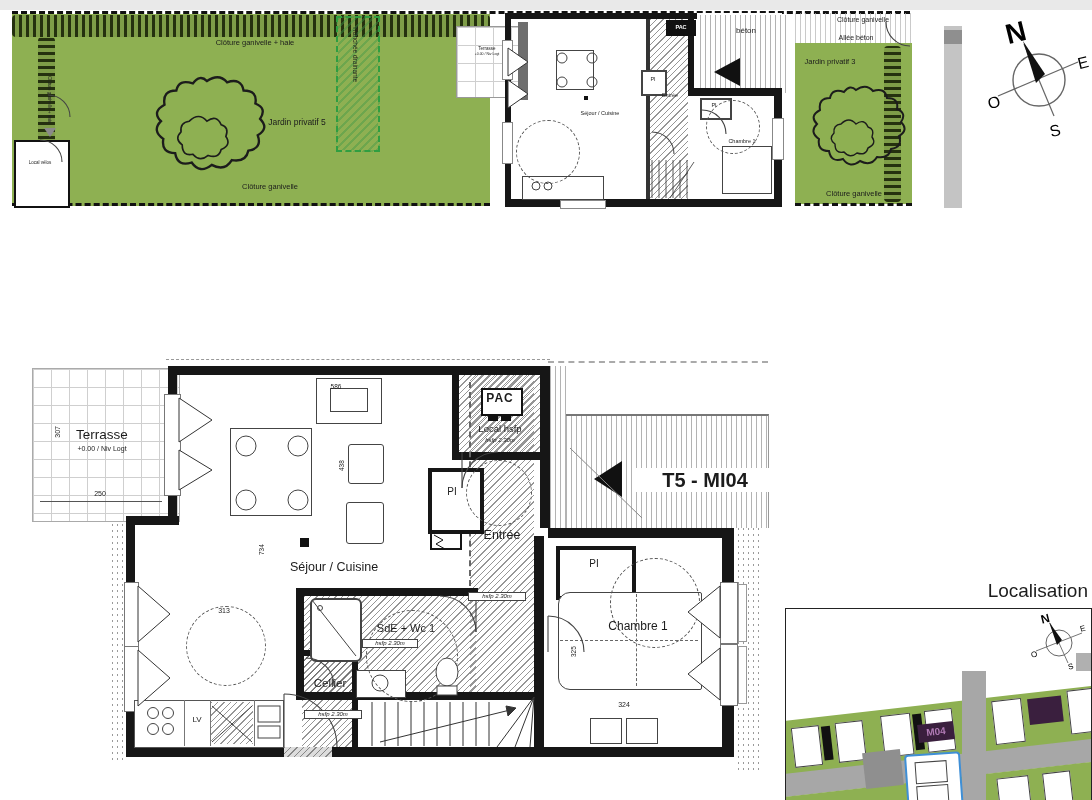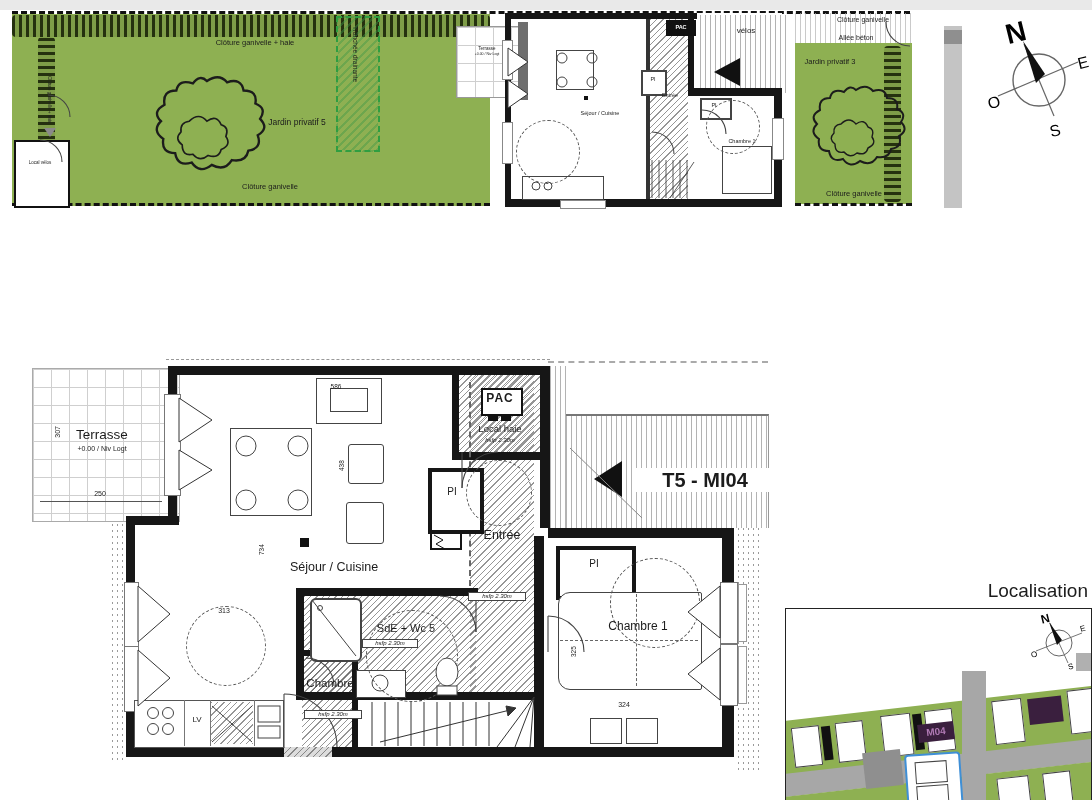--- a/index.html
+++ b/index.html
@@ -53,21 +53,21 @@
   <span class="lbl" style="left:14px;top:160px;width:52px;font-size:4.5px">Local vélos</span>
   <div class="a" style="left:44px;top:128px;width:0;height:0;border-left:6px solid transparent;border-right:6px solid transparent;border-top:9px solid #8a8a8a"></div>
 
   <div class="a" style="left:505px;top:13px;width:277px;height:194px;background:#fff"></div>
   <div class="a grid" style="left:456px;top:26px;width:62px;height:70px;border:1px solid #999"></div>
   <div class="a" style="left:518px;top:22px;width:10px;height:78px;background:#6e6e6e"></div>
   <span class="lbl" style="left:458px;top:46px;width:58px;font-size:4.5px">Terrasse</span>
   <span class="lbl" style="left:454px;top:53px;width:66px;font-size:3.5px">+0.00 / Niv Logt</span>
 
   <div class="a hv" style="left:700px;top:15px;width:90px;height:78px"></div>
-  <span class="lbl" style="left:724px;top:27px;width:44px;font-size:8px">vélos</span>
+  <span class="lbl" style="left:724px;top:27px;width:44px;font-size:8px">béton</span>
 
   <div class="w" style="left:505px;top:13px;width:192px;height:6px"></div>
   <div class="w" style="left:505px;top:13px;width:6px;height:192px"></div>
   <div class="w" style="left:505px;top:199px;width:277px;height:8px"></div>
   <div class="w" style="left:688px;top:13px;width:6px;height:80px"></div>
   <div class="w" style="left:688px;top:88px;width:94px;height:8px"></div>
   <div class="w" style="left:774px;top:88px;width:8px;height:119px"></div>
   <div class="a hd" style="left:650px;top:19px;width:38px;height:180px"></div>
   <div class="a" style="left:646px;top:19px;width:4px;height:180px;background:#333"></div>
 
@@ -291,27 +291,27 @@
     <polyline points="434,535 443,540 436,544 445,549" stroke="#111"></polyline>
     <line x1="570" y1="448" x2="642" y2="518" stroke="#888"></line>
   </g>
   <polygon points="740,58 740,86 714,72" fill="#111"></polygon>
 </svg>
 
 <span class="lbl" style="left:274px;top:560px;width:120px;font-size:12.5px">Séjour / Cuisine</span>
 <span class="lbl" style="left:468px;top:528px;width:68px;font-size:12.5px">Entrée</span>
 <span class="lbl boxlbl" style="left:468px;top:592px;width:56px;font-size:6px">hsfp 2.30m</span>
 <span class="lbl" style="left:481px;top:392px;width:38px;font-size:12px;font-weight:bold;letter-spacing:1px">PAC</span>
-<span class="lbl" style="left:458px;top:424px;width:84px;font-size:9.5px">Local haie</span>
+<span class="lbl" style="left:458px;top:424px;width:84px;font-size:9.5px">Local hsfp</span>
 <span class="lbl" style="left:462px;top:437px;width:76px;font-size:6px;font-style:italic">hsfp 2.30m</span>
 <span class="lbl" style="left:434px;top:486px;width:36px;font-size:10px">PI</span>
 <span class="lbl" style="left:576px;top:558px;width:36px;font-size:10px">PI</span>
-<span class="lbl" style="left:346px;top:622px;width:120px;font-size:11px">SdE + Wc 5</span>
+<span class="lbl" style="left:346px;top:622px;width:120px;font-size:11px">SdE + Wc 1</span>
 <span class="lbl boxlbl" style="left:362px;top:639px;width:54px;font-size:6px">hsfp 2.30m</span>
-<span class="lbl" style="left:300px;top:677px;width:60px;font-size:11.5px">Chambre</span>
+<span class="lbl" style="left:300px;top:677px;width:60px;font-size:11.5px">Cellier</span>
 <span class="lbl boxlbl" style="left:304px;top:710px;width:56px;font-size:6px">hsfp 2.30m</span>
 <span class="lbl" style="left:588px;top:620px;width:100px;font-size:12px">Chambre 1</span>
 <span class="lbl" style="left:316px;top:383px;width:40px;font-size:6.5px">586</span>
 <span class="lbl vdim" style="left:322px;top:462px;width:40px;font-size:6.5px">438</span>
 <span class="lbl vdim" style="left:240px;top:546px;width:44px;font-size:6.5px">734</span>
 <span class="lbl" style="left:196px;top:607px;width:56px;font-size:7px">313</span>
 <span class="lbl" style="left:596px;top:701px;width:56px;font-size:7px">324</span>
 <span class="lbl vdim" style="left:552px;top:648px;width:44px;font-size:6.5px">325</span>
 
 <span class="lbl" style="left:938px;top:580px;width:150px;font-size:19px;text-align:right">Localisation</span>

